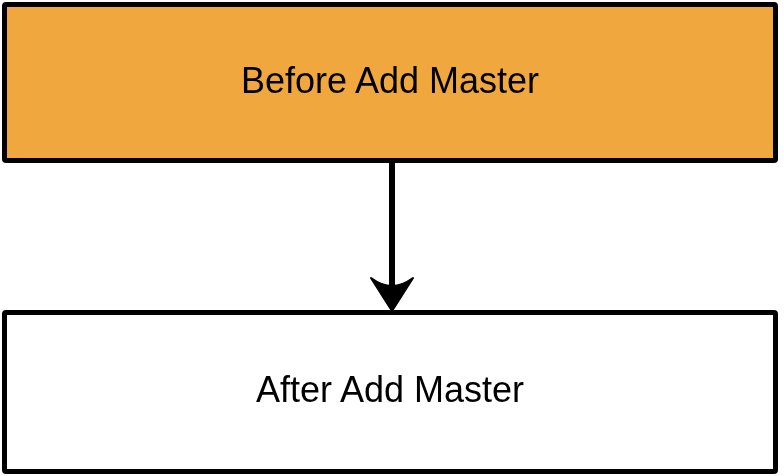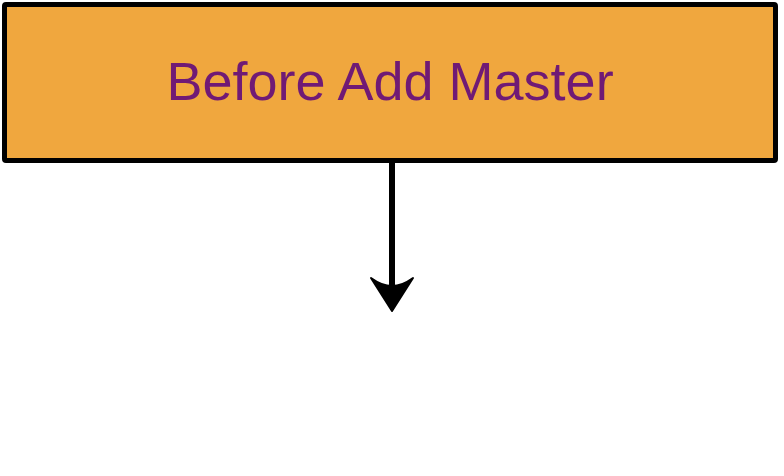--- a/index.html
+++ b/index.html
@@ -29,23 +29,23 @@
   .node-before {
     top: 2px;
     height: 161px;
   }
   .node-after {
     top: 310px;
     height: 164px;
     background: #ffffff;
   }
   .node-label {
-    font-size: 54px;
+    font-size: 36px;
     line-height: 1;
-    color: #701a75;
+    color: #000000;
     white-space: nowrap;
     
     transform: translateY(-2px);
   }
   .connector {
     position: absolute;
     left: 0;
     top: 0;
     width: 784px;
     height: 476px;
@@ -59,14 +59,17 @@
 
   <div class="node node-before" style="background-color: rgb(240, 167, 62);">
     <span class="node-label">Before Add Master</span>
   </div>
 
   <svg class="connector" viewBox="0 0 784 476" xmlns="http://www.w3.org/2000/svg">
     <line x1="392" y1="162" x2="392" y2="292" stroke="#000000" stroke-width="6"></line>
     <path d="M 392 311 L 371 278 Q 382 286 392 286 Q 402 286 413 278 Z" fill="#000000" stroke="#000000" stroke-width="2" stroke-linejoin="round"></path>
   </svg>
 
+  <div class="node node-after" style="background-color: rgb(255, 255, 255);">
+    <span class="node-label">After Add Master</span>
+  </div>
 
 </div>
 
 </body></html>

